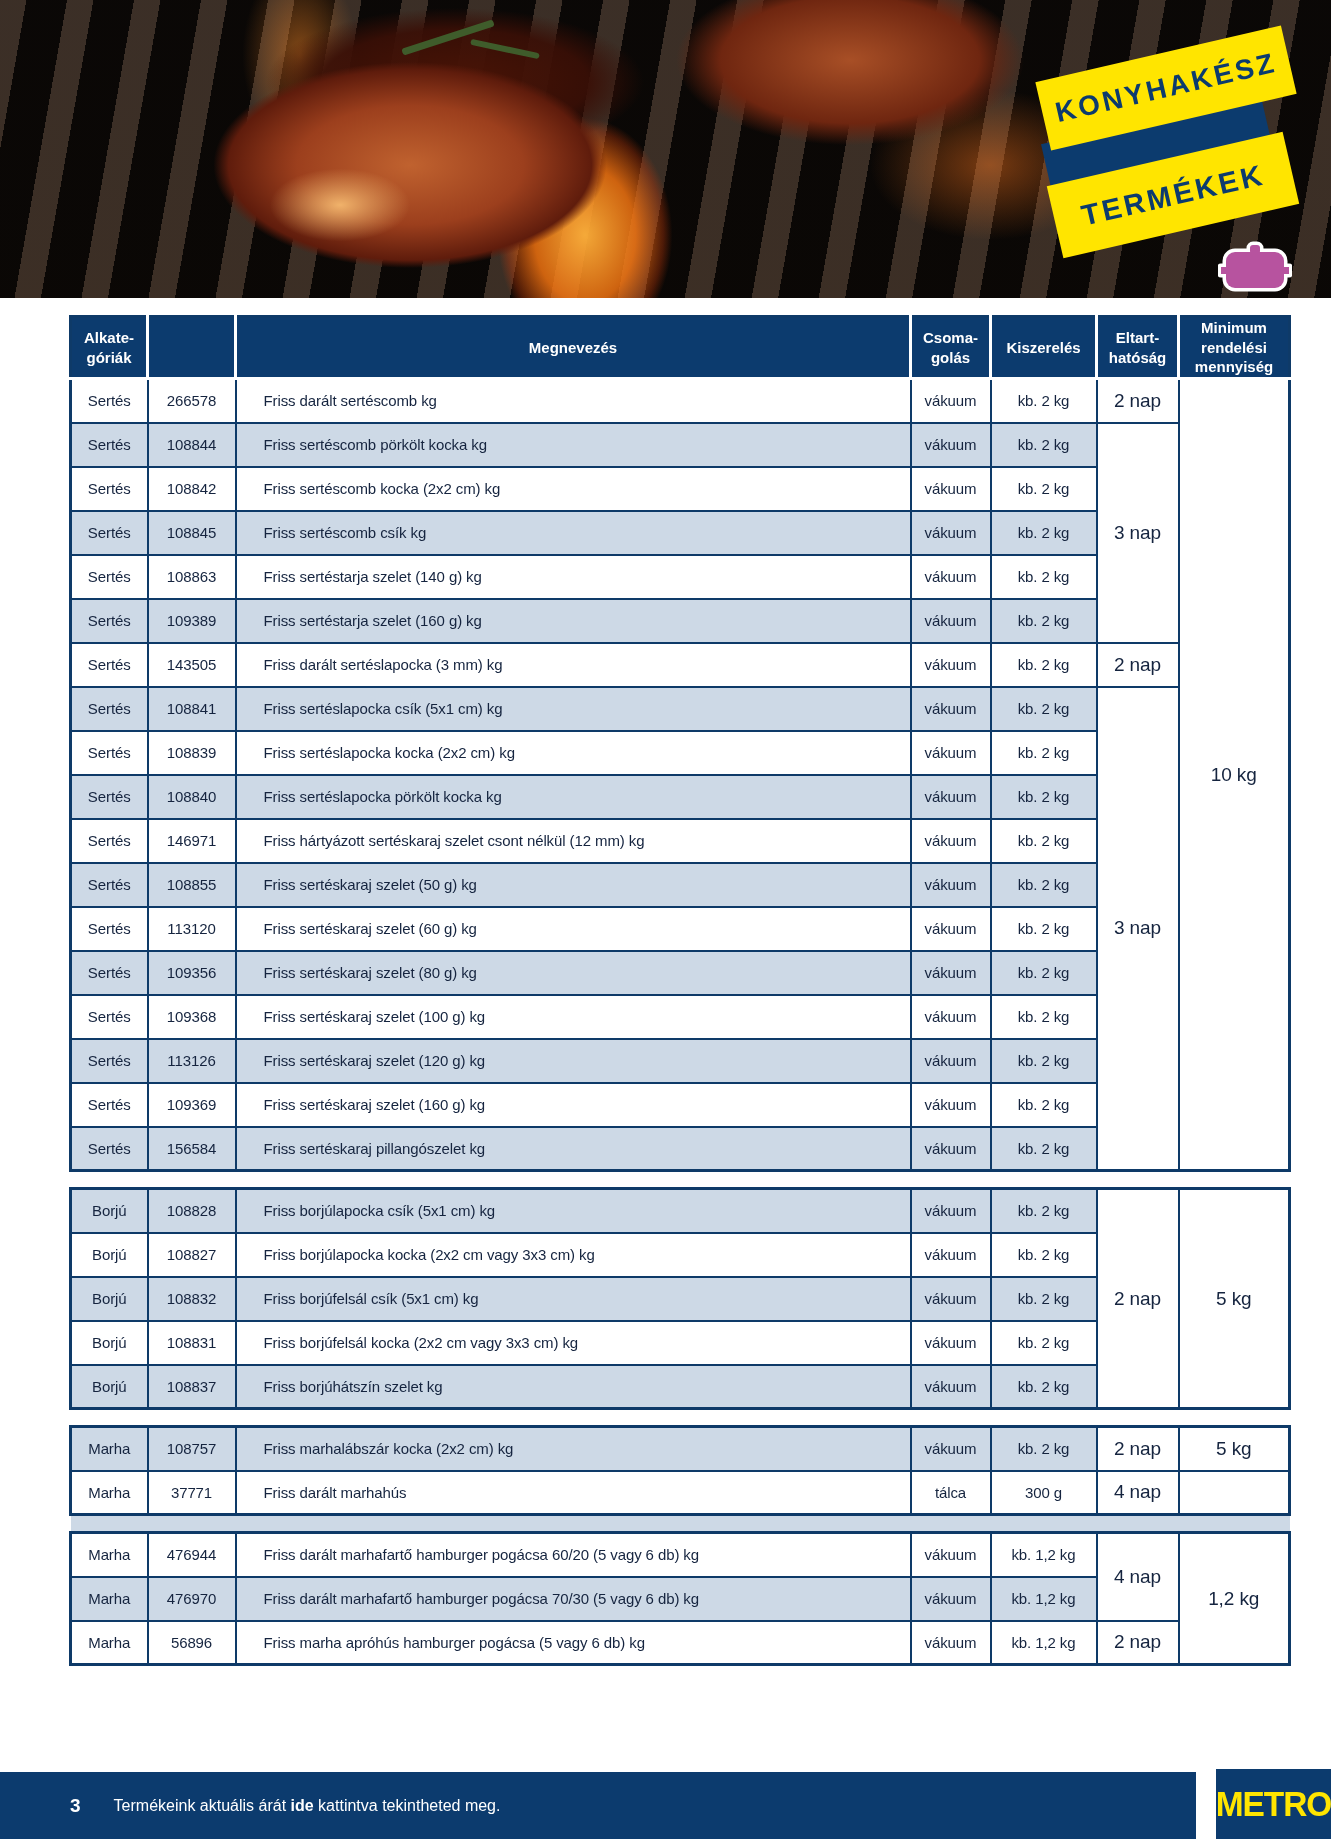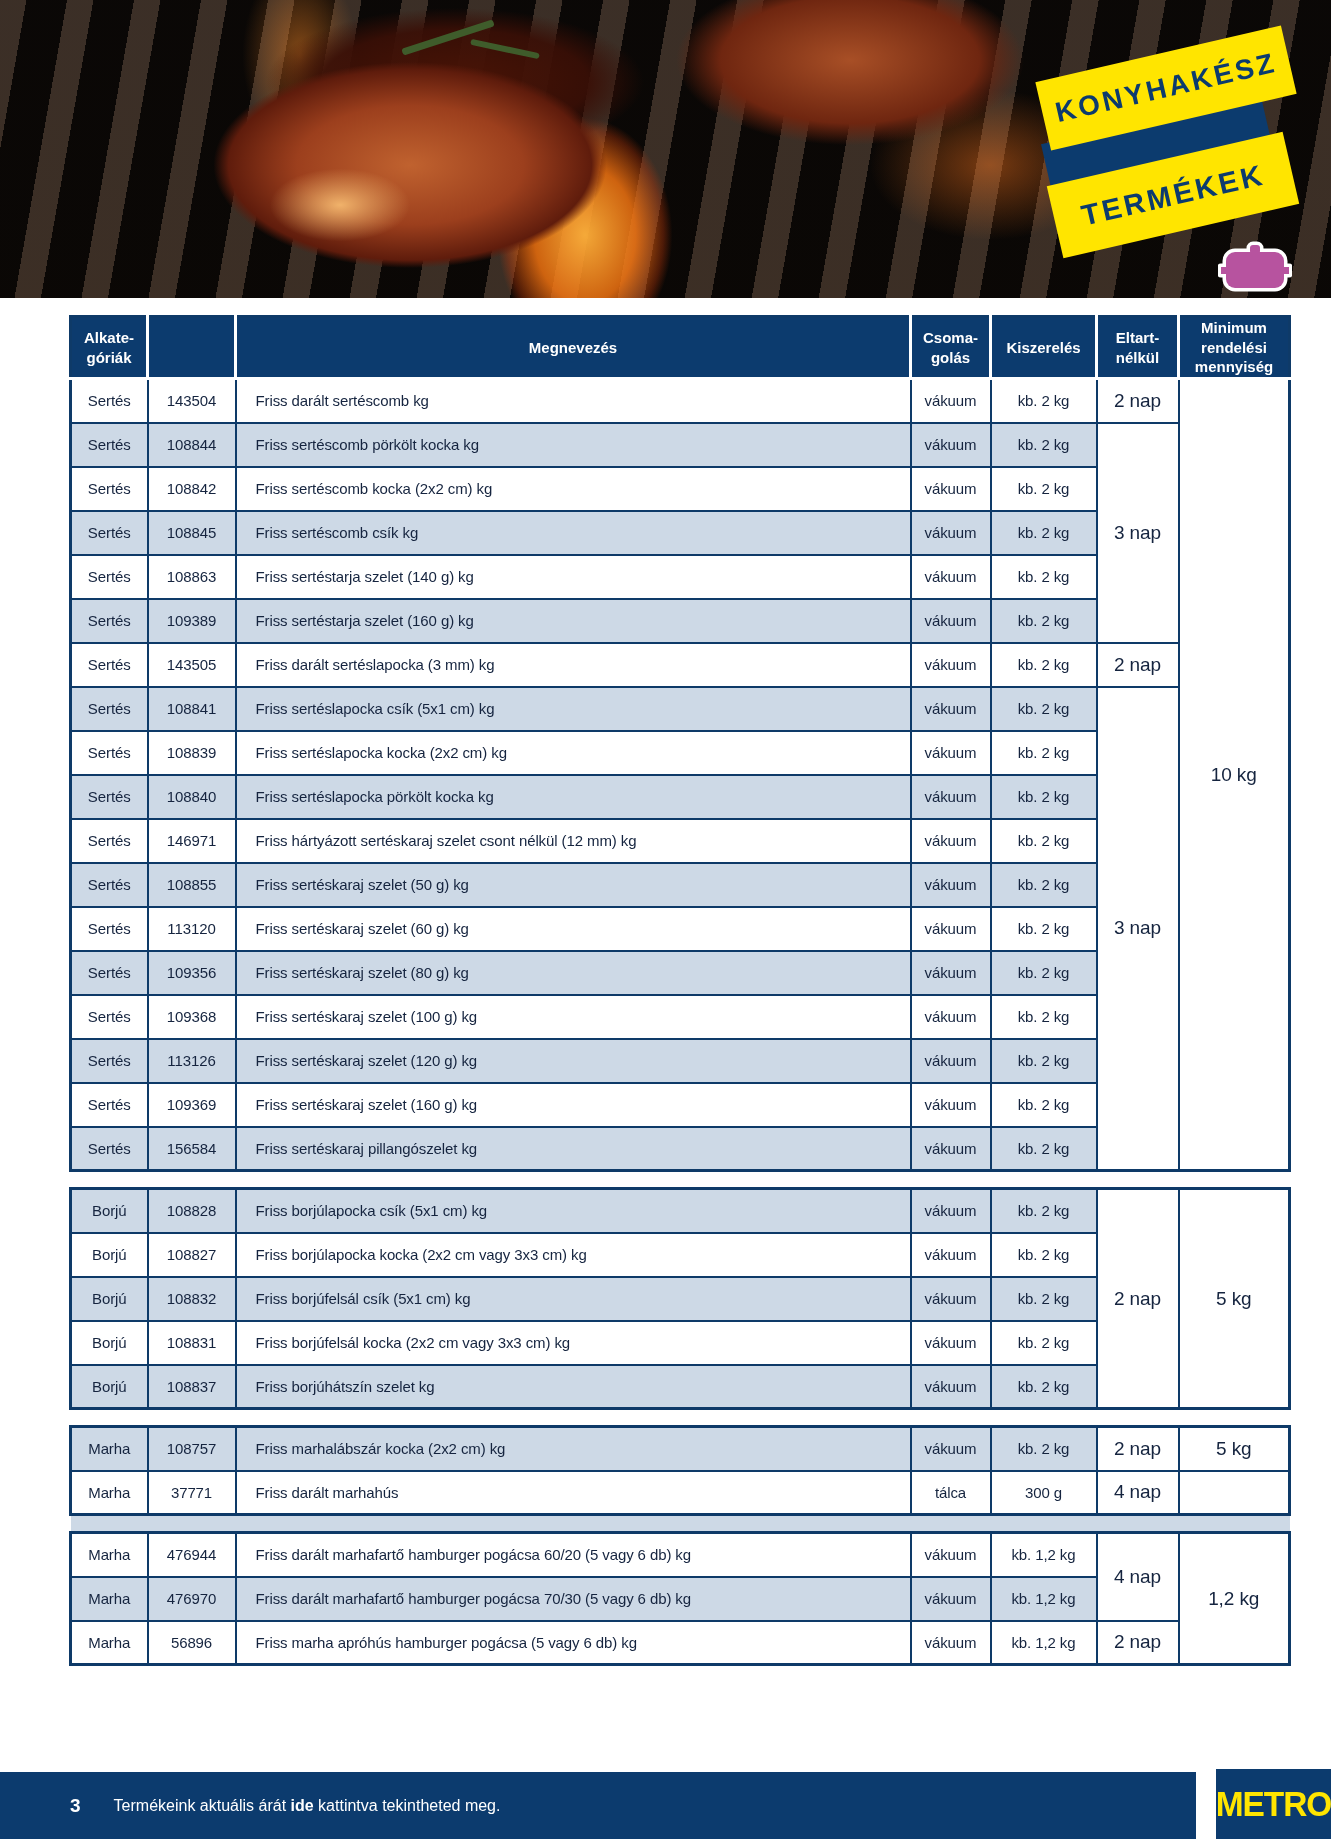--- a/index.html
+++ b/index.html
@@ -50,21 +50,21 @@
     background:var(--navy);color:#fff;font-size:15px;font-weight:bold;line-height:1.3;
     height:62px;text-align:center;vertical-align:middle;white-space:pre-line;
     border-left:3px solid #fff;border-bottom:3px solid #fff;border-top:none;
   }
   thead th:first-child{border-left:none;}
   tbody td{
     border:2px solid var(--border);height:44px;font-size:15px;color:var(--txt);
     text-align:center;vertical-align:middle;background:#fff;letter-spacing:-0.1px;
   }
   tr.alt td{background:var(--alt);}
-  td.name{text-align:left;padding-left:19px;margin-left:30px;}
+  td.name{text-align:left;padding-left:27px;margin-left:30px;}
   td.elt,td.min{background:#fff !important;font-size:19px;}
   tr.gap td{height:18px;border-left:hidden;border-right:hidden;border-top:3px solid var(--border);
     border-bottom:3px solid var(--border);background:#fff !important;}
   tr.gap.blue td{background:var(--alt) !important;}
 
   
   .footer-bar{position:absolute;left:0;top:1772px;width:1196px;height:67px;background:var(--navy);
     display:flex;align-items:center;color:#fff;}
   .page-num{margin-left:70px;font-size:19px;font-weight:bold;}
   .footer-note{margin-left:33px;font-size:16px;}
@@ -118,30 +118,30 @@
       <thead>
           <tr>
             <th>Alkate-
 góriák</th>
             <th></th>
             <th>Megnevezés</th>
             <th>Csoma-
 golás</th>
             <th>Kiszerelés</th>
             <th>Eltart-
-nélkül</th>
+hatóság</th>
             <th>Minimum
 rendelési
 mennyiség</th>
           </tr>
         </thead>
       <tbody>
           <tr>
             <td>Sertés</td>
-            <td>143504</td>
+            <td>266578</td>
             <td class="name">Friss darált sertéscomb kg</td>
             <td>vákuum</td>
             <td>kb. 2 kg</td>
             <td class="elt" rowspan="1">2 nap</td>
             <td class="min" rowspan="18">10 kg</td>
           </tr>
           <tr class="alt">
             <td>Sertés</td>
             <td>108844</td>
             <td class="name">Friss sertéscomb pörkölt kocka kg</td>

